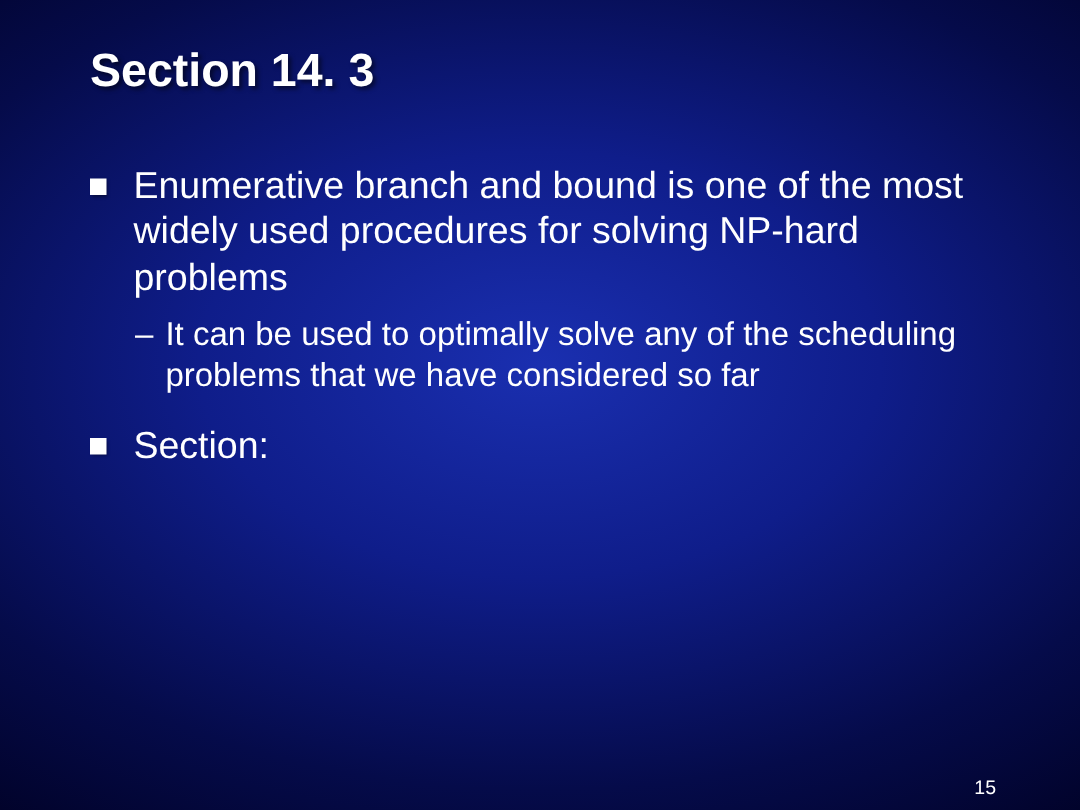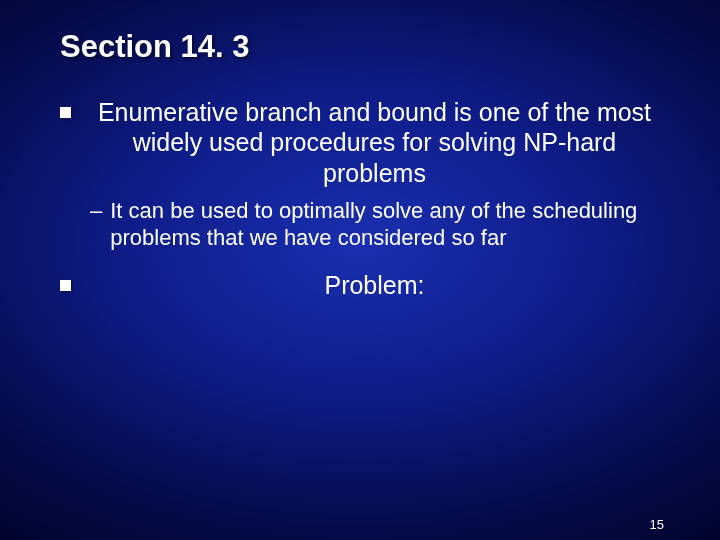--- a/index.html
+++ b/index.html
@@ -18,31 +18,30 @@
     position: relative;
     box-sizing: border-box;
     padding: 28px 60px 20px 60px;
   }
   .title {
     font-weight: bold;
     font-size: 31px;
     line-height: 1.25;
     color: #ffffff;
     text-shadow: 2px 2px 3px rgba(0,0,0,0.5);
-    margin-bottom: 30px;
+    margin-bottom: 42px;
   }
   .body {
     font-size: 25px;
     line-height: 1.22;
   }
   .lvl1 {
     display: flex;
     align-items: flex-start;
     margin-bottom: 10px;
-    text-align: center;
   }
   .lvl1 .bullet {
     flex: 0 0 auto;
     width: 11px;
     height: 11px;
     background: #ffffff;
     margin-top: 10px;
     margin-right: 18px;
     box-shadow: 1px 1px 2px rgba(0,0,0,0.4);
   }
@@ -89,20 +88,20 @@
       <span class="text">Enumerative branch and bound is one of the most widely used procedures for solving NP-hard problems</span>
     </div>
 
     <div class="lvl2">
       <span class="dash">–</span>
       <span class="text">It can be used to optimally solve any of the scheduling problems that we have considered so far</span>
     </div>
 
     <div class="lvl1">
       <span class="bullet"></span>
-      <span class="text">Problem:</span>
+      <span class="text">Section:</span>
     </div>
 
   </div>
 
   <div class="pagenum">15</div>
 
 </div>
 
 </body></html>

